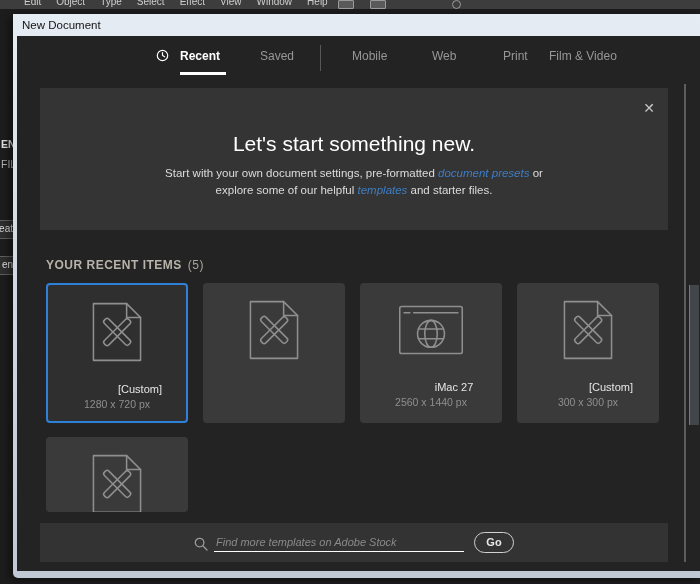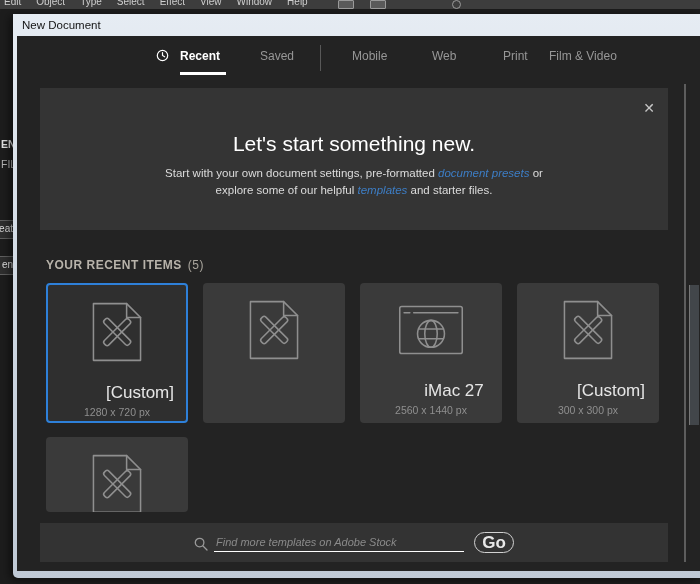--- a/index.html
+++ b/index.html
@@ -6,21 +6,21 @@
   body{
     width:700px;height:584px;position:relative;overflow:hidden;
     background:#1d1d1d;font-family:"Liberation Sans",sans-serif;
     -webkit-font-smoothing:antialiased;
   }
   
   .menubar{
     position:absolute;left:0;top:0;width:700px;height:9px;background:#3d3d3d;
     overflow:hidden;z-index:3;
   }
-  .menu-items{display:flex;gap:15px;padding-left:4px;}
+  .menu-items{display:flex;gap:15px;padding-left:24px;}
   .menu-items span{font-size:10px;color:#cfcfcf;margin-top:-4px;white-space:nowrap;}
   .mb-ic{position:absolute;top:0px;width:14px;height:7px;border:1px solid #9a9a9a;background:#5a5a5a;border-radius:1px;}
   .mb-ic.i1{left:338px;}
   .mb-ic.i2{left:370px;}
   .mb-circ{position:absolute;top:0px;left:452px;width:7px;height:7px;border:1px solid #9a9a9a;border-radius:50%;}
   
   .frag{position:absolute;color:#c9c9c9;font-size:10.5px;z-index:1;}
   .frag.b1{left:1px;top:138px;font-weight:700;color:#e2e2e2;}
   .frag.b2{left:1px;top:158px;color:#b5b5b5;}
   .frag-btn{
@@ -61,21 +61,21 @@
   
   .section-label{position:absolute;left:29px;top:222px;font-size:12px;font-weight:700;
     letter-spacing:.5px;color:#b8b3aa;}
   .section-label .cnt{font-weight:400;color:#a8a49c;margin-left:6px;}
   .card{
     position:absolute;width:142px;height:140px;background:#3a3a3a;border-radius:4px;
     box-sizing:border-box;text-align:center;cursor:pointer;
   }
   .card.selected{background:#2f2f2f;border:2px solid #2e80d9;}
   .card .icon-box{height:64px;margin-top:15px;display:flex;align-items:center;justify-content:center;}
-  .card .card-name{margin-top:19px;font-size:17px;color:#e6e6e6;padding-left:46px;}
+  .card .card-name{margin-top:19px;font-size:11px;color:#e6e6e6;padding-left:46px;}
   .card .card-dims{margin-top:3px;font-size:10.5px;color:#8f8f8f;}
   .row1{top:247px;}
   .c1{left:29px;}
   .c2{left:186px;}
   .c3{left:343px;}
   .c4{left:500px;}
   .c5{left:29px;top:401px;height:75px;overflow:hidden;}
   .icon-stroke{stroke:#8f8f8f;fill:none;stroke-width:1.6;stroke-linejoin:round;stroke-linecap:round;}
   
   .scroll-track{position:absolute;left:667px;top:48px;width:1.5px;height:478px;background:#5d5d5d;}
@@ -87,21 +87,21 @@
   }
   .search-icon{margin-right:6px;margin-top:2px;}
   .search-input{
     width:246px;background:transparent;border:none;border-bottom:1px solid #ffffff;
     font-family:"Liberation Sans",sans-serif;font-size:11px;font-style:italic;color:#d8d8d8;
     padding:2px 2px 3px 2px;outline:none;
   }
   .search-input::placeholder{color:#8a8a8a;font-style:italic;}
   .go-btn{
     margin-left:10px;width:40px;height:21px;border:1.5px solid #d2d2d2;border-radius:11px;
-    background:transparent;color:#e8e8e8;font-size:17px;font-weight:700;
+    background:transparent;color:#e8e8e8;font-size:11px;font-weight:700;
     font-family:"Liberation Sans",sans-serif;line-height:17px;cursor:pointer;
   }
 </style>
 </head>
 <body>
 
 <div class="menubar">
   <div class="menu-items">
     <span>Edit</span>
     <span>Object</span>

